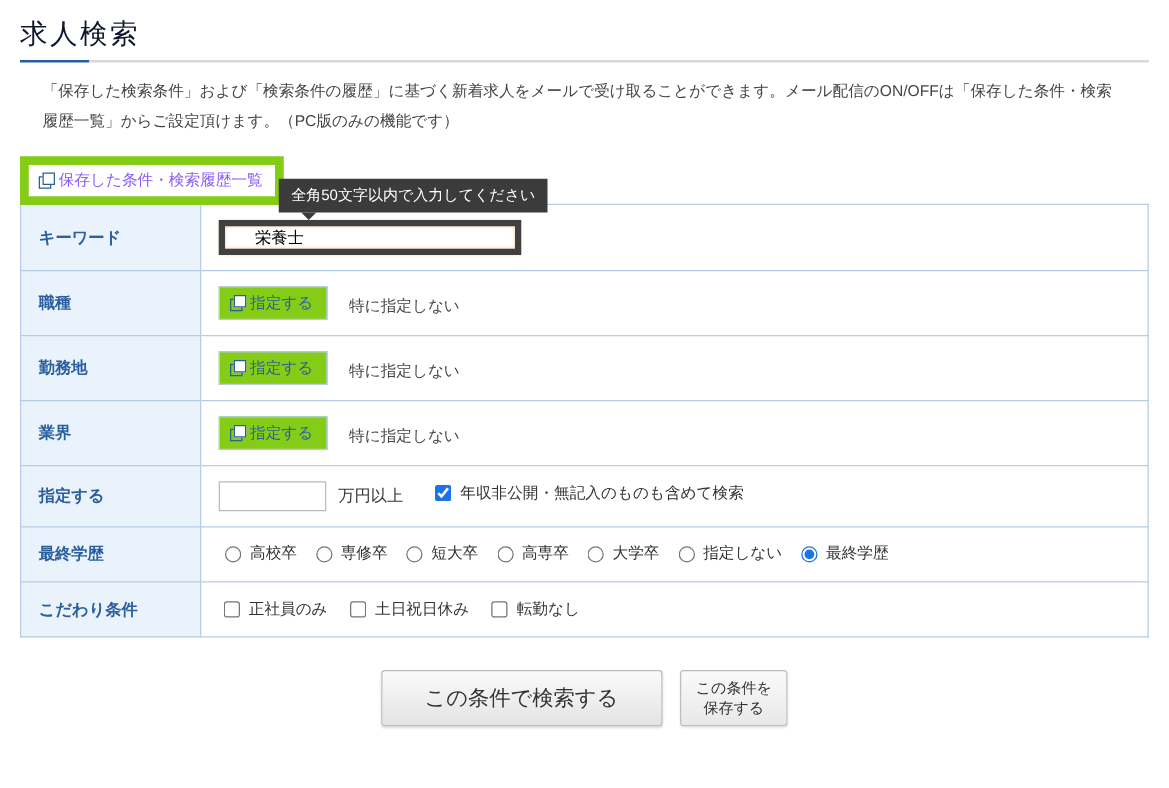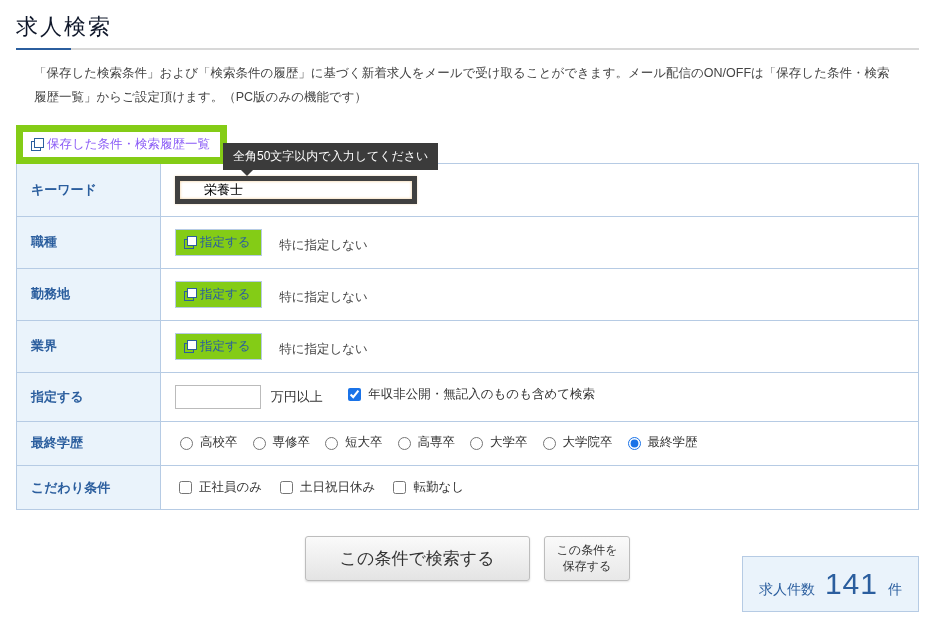--- a/index.html
+++ b/index.html
@@ -294,21 +294,21 @@
               <input type="radio" name="edu" style="">
               <span>短大卒</span>
             </label><label class="inline">
               <input type="radio" name="edu" style="">
               <span>高専卒</span>
             </label><label class="inline">
               <input type="radio" name="edu" style="">
               <span>大学卒</span>
             </label><label class="inline">
               <input type="radio" name="edu" style="">
-              <span>大学院卒</span>
+              <span>指定しない</span>
             </label><label class="inline">
               <input type="radio" name="edu" checked="" style="">
               <span>最終学歴</span>
             </label></td>
     </tr>
     <tr>
       <td class="label">こだわり条件</td>
       <td class="control" id="pref-row"><label class="inline">
               <input type="checkbox" style="">
               <span>正社員のみ</span>
@@ -321,18 +321,13 @@
             </label></td>
     </tr>
   </tbody>
     </table>
 
   <div class="button-row">
     <button class="search-btn">この条件で検索する</button>
     <button class="save-btn" id="save-btn">この条件を<br>保存する</button>
   </div>
 
-  <div class="count-box">
-    <span class="count-label">求人件数</span>
-    <span class="count-num">141</span>
-    <span class="count-unit">件</span>
-  </div>
 </div>
 
 </body></html>

